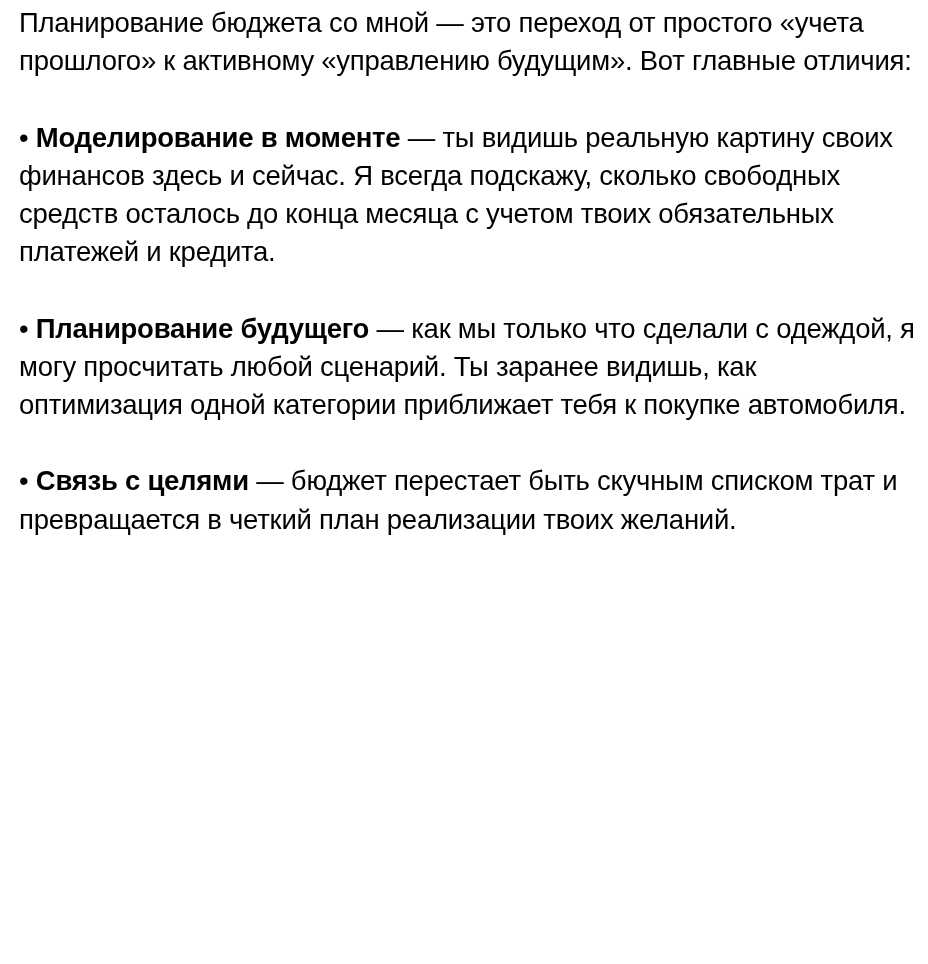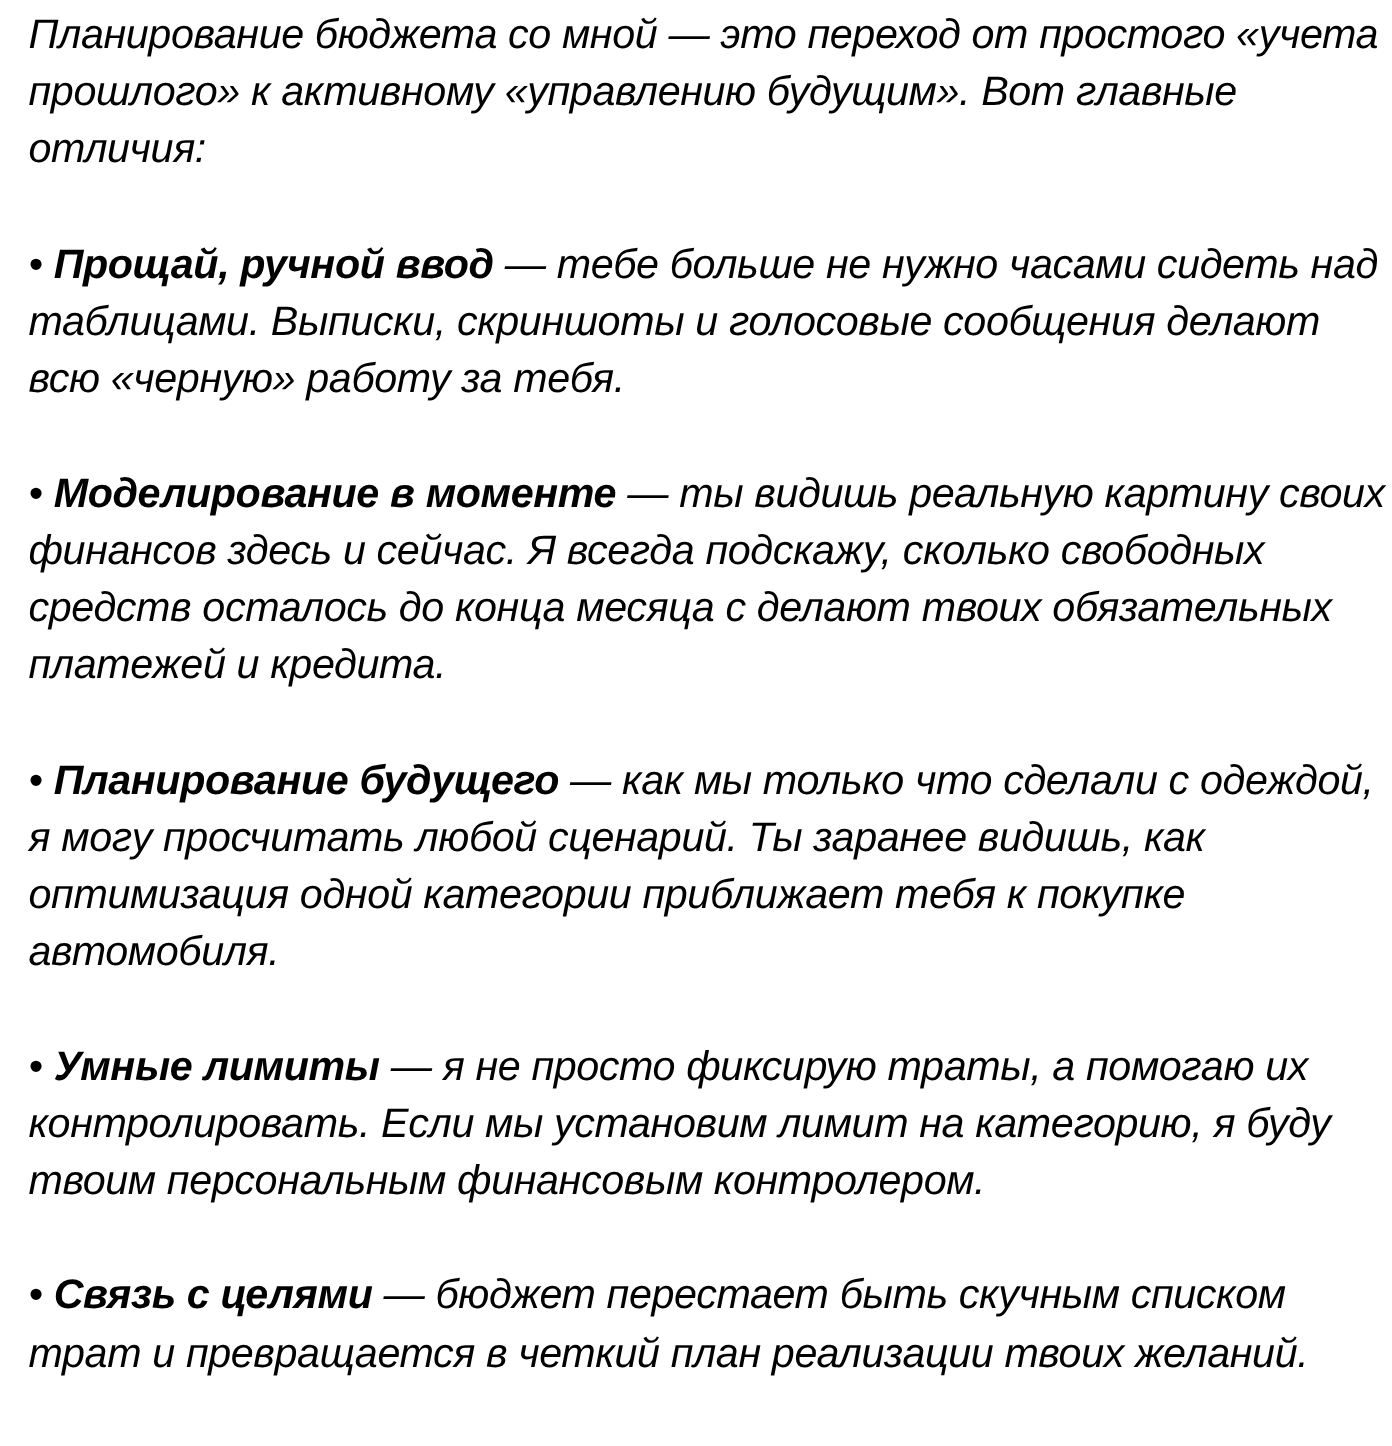--- a/index.html
+++ b/index.html
@@ -19,48 +19,39 @@
       left: 19px;
       top: 4px;
       width: 905px;
       font-size: 27.5px;
       line-height: 38.2px;
       letter-spacing: -0.25px;
     }
     .para {
       margin: 0 0 38.2px 0;
       white-space: normal;
-      font-style: italic;
     }
     .para:last-child { margin-bottom: 16px; }
     .bold { font-weight: bold; }
   </style>
 </head>
 <body>
 
 <div class="message">
   <p class="para">Планирование бюджета со мной — это переход от простого «учета прошлого» к активному «управлению будущим». Вот главные отличия:</p>
 
-  <p class="para">
-    <span>•</span>
-    <span class="bold">Прощай, ручной ввод</span><span> — тебе больше не нужно часами сидеть над таблицами. Выписки, скриншоты и голосовые сообщения делают всю «черную» работу за тебя.</span>
-  </p>
 
   <p class="para">
     <span>•</span>
-    <span class="bold">Моделирование в моменте</span><span> — ты видишь реальную картину своих финансов здесь и сейчас. Я всегда подскажу, сколько свободных средств осталось до конца месяца с делают твоих обязательных платежей и кредита.</span>
+    <span class="bold">Моделирование в моменте</span><span> — ты видишь реальную картину своих финансов здесь и сейчас. Я всегда подскажу, сколько свободных средств осталось до конца месяца с учетом твоих обязательных платежей и кредита.</span>
   </p>
 
   <p class="para">
     <span>•</span>
     <span class="bold">Планирование будущего</span><span> — как мы только что сделали с одеждой, я могу просчитать любой сценарий. Ты заранее видишь, как оптимизация одной категории приближает тебя к покупке автомобиля.</span>
   </p>
 
-  <p class="para">
-    <span>•</span>
-    <span class="bold">Умные лимиты</span><span> — я не просто фиксирую траты, а помогаю их контролировать. Если мы установим лимит на категорию, я буду твоим персональным финансовым контролером.</span>
-  </p>
 
   <p class="para">
     <span>•</span>
     <span class="bold">Связь с целями</span><span> — бюджет перестает быть скучным списком трат и превращается в четкий план реализации твоих желаний.</span>
   </p>
 </div>
 
 </body></html>

